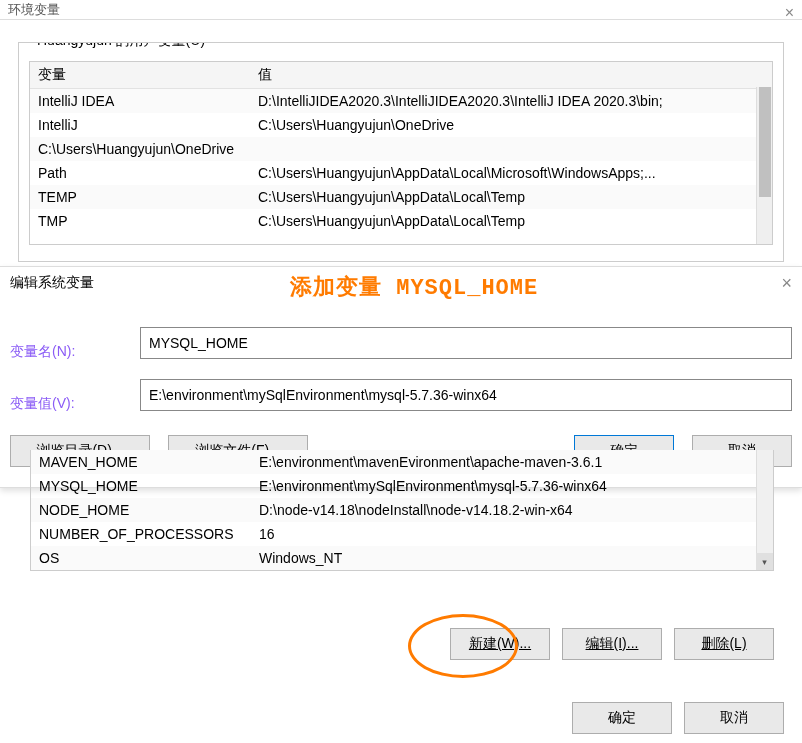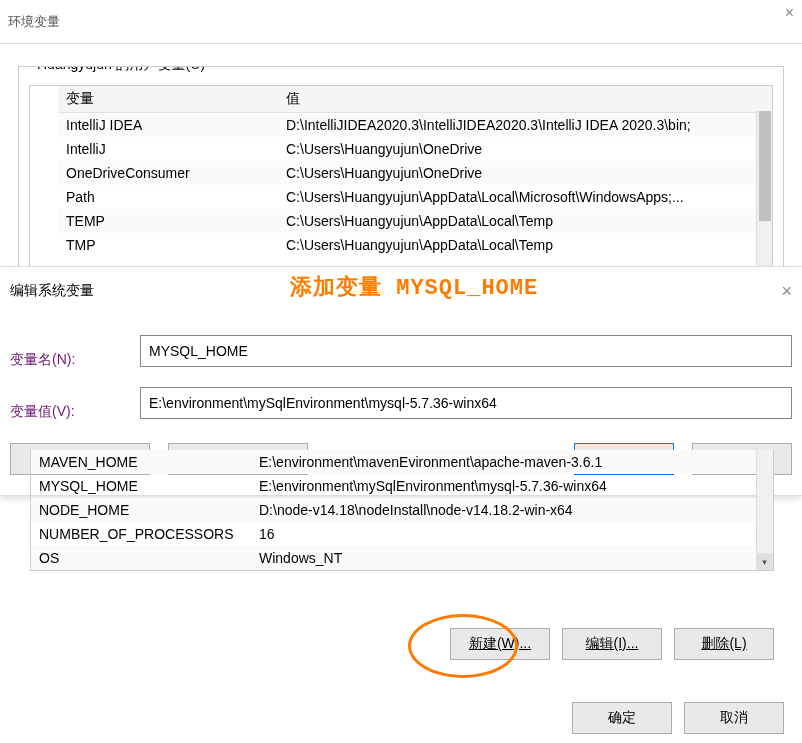--- a/index.html
+++ b/index.html
@@ -1,45 +1,45 @@
 <!DOCTYPE html>
 <html><head>
   <meta charset="utf-8">
   <style>
     * { box-sizing: border-box; margin: 0; padding: 0; }
     body { font-family: "Microsoft YaHei", "Segoe UI", sans-serif; font-size: 14px; color: #000; background: #fff; width: 802px; height: 743px; position: relative; overflow: hidden; }
     
     .window-back { position: absolute; top: 0; left: 0; width: 802px; }
-    .title-bar { height: 44px; display: flex; align-items: center; padding: 0 8px; font-size: 13px; color: #555; border-bottom: 1px solid #ddd; position: relative; }
+    .title-bar { height: 20px; display: flex; align-items: center; padding: 0 8px; font-size: 13px; color: #555; border-bottom: 1px solid #ddd; position: relative; }
     .title-bar .close { position: absolute; right: 8px; top: 4px; font-size: 16px; color: #888; }
     
     .group-box { border: 1px solid #ccc; margin: 22px 18px 10px; position: relative; padding: 18px 10px 10px; }
     .group-title { position: absolute; top: -11px; left: 12px; background: #fff; padding: 0 6px; font-size: 14px; }
     
     .table { border: 1px solid #ccc; background: #fff; }
     .table-head { display: flex; background: #f5f5f5; border-bottom: 1px solid #e2e2e2; }
     .th, .td { padding: 4px 8px; font-size: 14px; white-space: nowrap; overflow: hidden; text-overflow: ellipsis; }
     .th { font-weight: normal; }
     .col-var { width: 220px; flex-shrink: 0; }
     .col-val { flex: 1; }
     .table-body { }
     .tr { display: flex; }
     .tr:nth-child(odd) { background: #fafafa; }
     
     .scrollbar-hint { width: 16px; background: #efefef; border-left: 1px solid #ddd; position: absolute; right: 0; top: 0; bottom: 0; }
     .scroll-thumb { position: absolute; left: 2px; width: 12px; background: #c0c0c0; border-radius: 0; }
     
     .dialog-front { position: absolute; top: 266px; left: 0; width: 802px; background: #fff; border-top: 1px solid #ddd; border-bottom: 1px solid #ddd; box-shadow: 0 3px 6px rgba(0,0,0,0.12); }
-    .dialog-title-bar { height: 32px; display: flex; align-items: center; padding: 0 10px; font-size: 14px; position: relative; margin-top: 8px; }
+    .dialog-title-bar { height: 32px; display: flex; align-items: center; padding: 0 10px; font-size: 14px; position: relative; }
     .dialog-title-bar .close { position: absolute; right: 10px; top: 6px; font-size: 18px; color: #888; }
     
     .annotation { position: absolute; top: 272px; left: 290px; color: #ff7b00; font-weight: bold; font-size: 22px; letter-spacing: 1px; font-family: Liberation Mono, monospace; }
     
     .form-row { display: flex; align-items: center; padding: 8px 10px; }
-    .form-label { width: 130px; font-size: 14px; color: #701a75; margin-top: 18px; }
+    .form-label { width: 130px; font-size: 14px; color: #8b5cf6; margin-top: 18px; }
     .form-input { flex: 1; height: 32px; border: 1px solid #888; padding: 0 8px; font-size: 14px; font-family: inherit; }
     
     .button-row { display: flex; padding: 14px 10px 20px; gap: 18px; }
     .button-row .spacer { flex: 1; }
     .btn { min-width: 140px; height: 32px; background: #e9e9e9; border: 1px solid #adadad; font-size: 14px; font-family: inherit; cursor: pointer; padding: 0 16px; }
     .btn.focus { border: 1.5px solid #0078d7; }
     .btn.small { min-width: 100px; }
     
     .lower-table-wrap { position: absolute; top: 450px; left: 30px; width: 744px; border: 1px solid #ccc; border-top: none; }
     .lower-table-wrap .tr .td { padding: 4px 8px; }
@@ -57,36 +57,35 @@
 
 <div class="window-back">
   <div class="title-bar">
     <span>环境变量</span>
     <span class="close">×</span>
   </div>
 
   <div class="group-box" style="height: 220px; overflow: hidden;">
     <span class="group-title">Huangyujun 的用户变量(U)</span>
 
-    <div class="table" style="position: relative; height: 184px; padding-left: 28px;">
+    <div class="table" style="position: relative; height: 184px;">
       <div class="table-head">
         <div class="th col-var">变量</div>
         <div class="th col-val">值</div>
       </div>
       <div class="table-body">
         <div class="tr">
           <div class="td col-var">IntelliJ IDEA</div>
           <div class="td col-val">D:\IntelliJIDEA2020.3\IntelliJIDEA2020.3\IntelliJ IDEA 2020.3\bin;</div>
         </div>
         <div class="tr">
           <div class="td col-var">IntelliJ</div>
           <div class="td col-val">C:\Users\Huangyujun\OneDrive</div>
         </div>
         <div class="tr">
-          <div class="td col-var">OneDriveConsumer</div>
           <div class="td col-val">C:\Users\Huangyujun\OneDrive</div>
         </div>
         <div class="tr">
           <div class="td col-var">Path</div>
           <div class="td col-val">C:\Users\Huangyujun\AppData\Local\Microsoft\WindowsApps;...</div>
         </div>
         <div class="tr">
           <div class="td col-var">TEMP</div>
           <div class="td col-val">C:\Users\Huangyujun\AppData\Local\Temp</div>
         </div>

